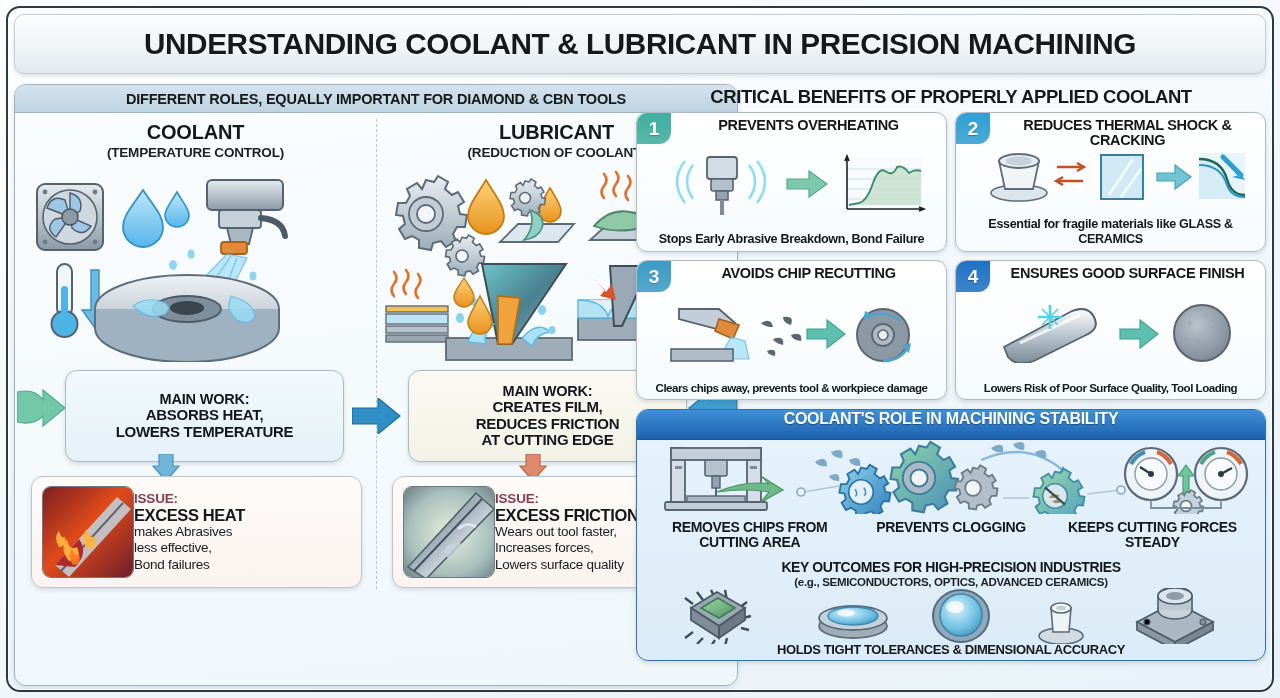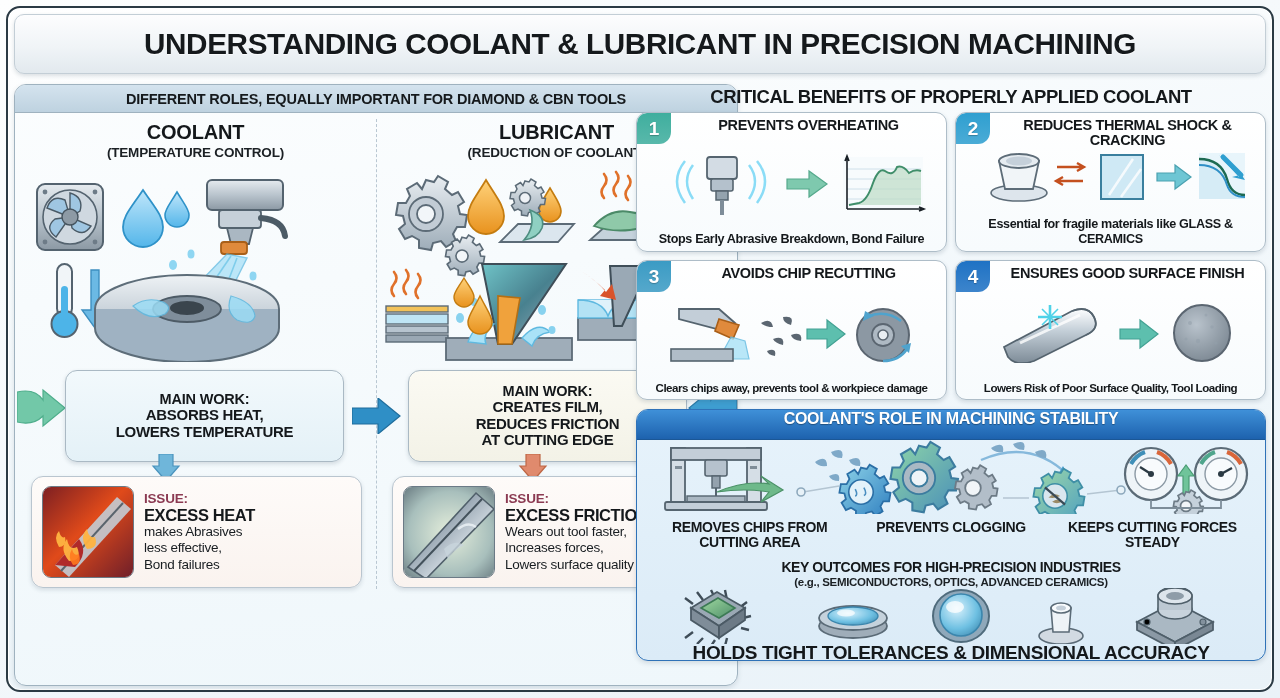--- a/index.html
+++ b/index.html
@@ -92,21 +92,21 @@
   .mainwork.lubricant { left: 26px; right: 44px; background: linear-gradient(180deg,#fbfaf3 0%,#f3f2e7 100%); }
   .mw-label { font-size: 14.5px; font-weight: 800; color: #14181b; letter-spacing: -0.2px; }
   .mw-line { font-size: 15px; font-weight: 800; color: #14181b; letter-spacing: -0.3px; line-height: 1.12; }
   
   .issue-row { position: relative; height: 128px; }
   .issue-box {
     position: absolute; left: 10px; right: 8px; top: 8px; height: 112px;
     background: linear-gradient(180deg,#fefbf9 0%,#faf3ef 100%);
     border: 1.5px solid #b9c5cf; border-radius: 12px;
     box-shadow: 0 2px 4px rgba(40,60,80,0.15);
-    display: flex; align-items: center; padding: 8px 8px 8px 10px; gap: 10px;
+    display: flex; align-items: center; padding: 8px 8px 8px 10px; 
   }
   .issue-thumb {
     width: 92px; height: 92px; flex: none; border-radius: 9px;
     border: 1.5px solid #6b7a86; overflow: hidden; position: relative;
   }
   .issue-txt { flex: 1; min-width: 0; }
   .issue-kicker { font-size: 13.5px; font-weight: 700; color: #8b3a52; letter-spacing: -0.2px; }
   .issue-head { font-size: 16.5px; font-weight: 800; color: #14181b; letter-spacing: -0.4px; line-height: 1.1; }
   .issue-line { font-size: 13.5px; font-weight: 400; color: #181d21; line-height: 1.22; letter-spacing: -0.25px; }
   
@@ -169,21 +169,21 @@
   .stab-label {
     flex: 1; text-align: center; font-size: 14px; font-weight: 800;
     color: #14181b; line-height: 1.1; letter-spacing: -0.35px;
   }
   .key-outcomes { text-align: center; margin-top: 8px; }
   .key-out-main { font-size: 14px; font-weight: 800; color: #14181b; letter-spacing: -0.4px; }
   .key-out-sub { font-size: 11.5px; font-weight: 700; color: #1b2024; letter-spacing: -0.3px; margin-top: 1px; }
   .outcome-art { position: relative; height: 56px; margin-top: 0px; }
   .outcome-art svg { position: absolute; left: 50%; top: 0; transform: translateX(-50%); }
   .holds {
-    text-align: center; font-size: 19px; font-weight: 800; color: #14181b;
+    text-align: center; font-size: 13px; font-weight: 800; color: #14181b;
     letter-spacing: -0.4px; margin-top: -2px;
   }
 </style>
 </head>
 <body>
 
 <div class="page">
  <div class="outer-frame"></div>
 
  <div class="title-bar">

